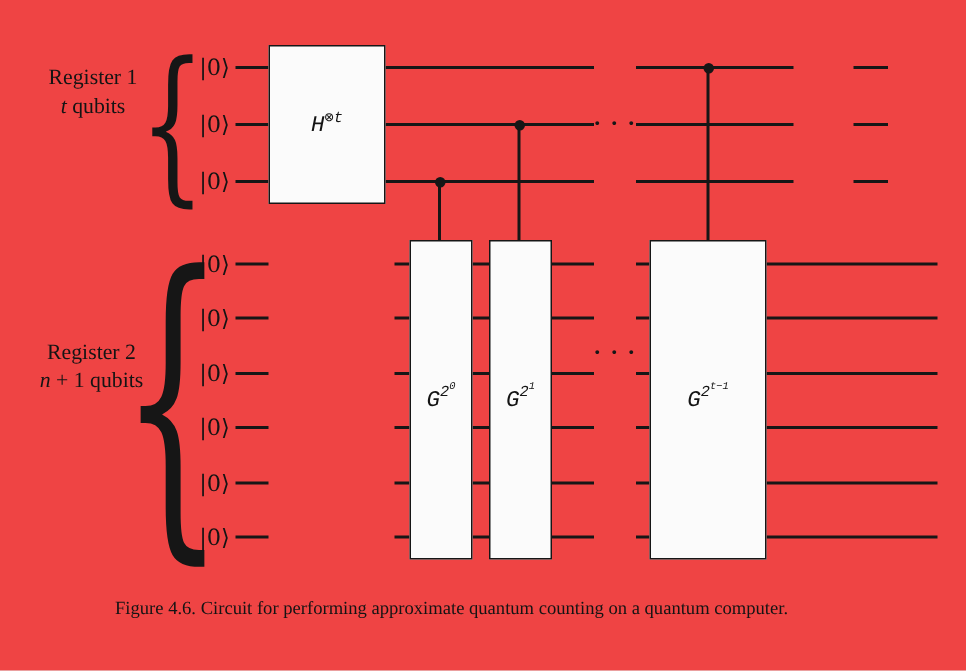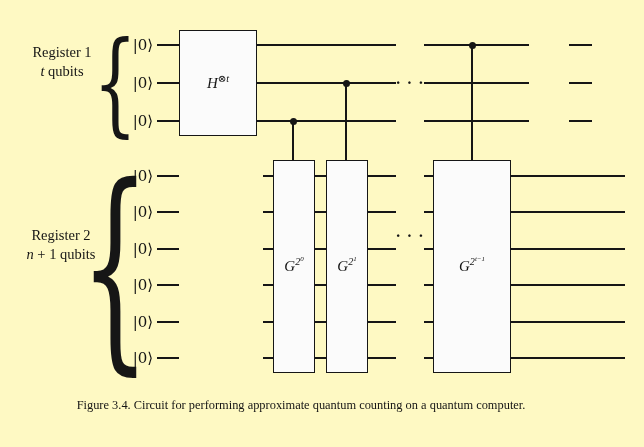--- a/index.html
+++ b/index.html
@@ -1,28 +1,28 @@
 <!DOCTYPE html>
 <html><head>
 <meta charset="utf-8">
 <style>
   html,body{margin:0;padding:0;background:#e8e8e8;}
   .fig{
-    position:relative;width:644px;height:447px;background:#fef9c3;
+    position:relative;width:644px;height:447px;background:#ef4444;
     font-family:"Liberation Serif","DejaVu Serif",serif;color:#141414;
     overflow:hidden;
   }
   .wire{position:absolute;height:1.6px;background:#161616;}
   .vwire{position:absolute;width:1.6px;background:#161616;}
   .dot{position:absolute;width:7px;height:7px;border-radius:50%;background:#161616;}
   .gate{
     position:absolute;box-sizing:border-box;background:#fbfbfb;
     border:1.4px solid #161616;display:flex;align-items:center;justify-content:center;
   }
-  .glabel{font-style:italic;font-size:15px;white-space:nowrap;line-height:1;}
+  .glabel{font-style:italic;font-size:15px;white-space:nowrap;line-height:1;font-family:Liberation Mono, monospace;}
   .glabel sup{font-size:0.68em;line-height:0;}
   .ket{
     position:absolute;width:30px;height:20px;line-height:20px;text-align:center;
     font-size:15px;font-family:"DejaVu Serif","Liberation Serif",serif;white-space:nowrap;
   }
   .reg-label{position:absolute;text-align:center;font-size:14.5px;line-height:18.5px;white-space:nowrap;}
   .it{font-style:italic;}
   .brace{
     position:absolute;display:flex;align-items:center;justify-content:center;
     line-height:1;font-family:"DejaVu Serif",serif;font-weight:400;color:#161616;
@@ -141,15 +141,15 @@
     <span class="glabel"><span>G</span><sup><span>2</span><sup class="it">t−1</sup></sup></span>
   </div>
 
   <div class="dot" style="left:289.5px;top:117.5px;"></div>
   <div class="dot" style="left:342.5px;top:79.5px;"></div>
   <div class="dot" style="left:468.5px;top:41.5px;"></div>
 
   <span class="ellipsis" style="left:392px;top:73px;">· · ·</span>
   <span class="ellipsis" style="left:392px;top:226px;">· · ·</span>
 
-  <div class="caption" style="top:398px;">Figure 3.4. Circuit for performing approximate quantum counting on a quantum computer.</div>
+  <div class="caption" style="top:398px;">Figure 4.6. Circuit for performing approximate quantum counting on a quantum computer.</div>
 
 </div>
 
 </body></html>

